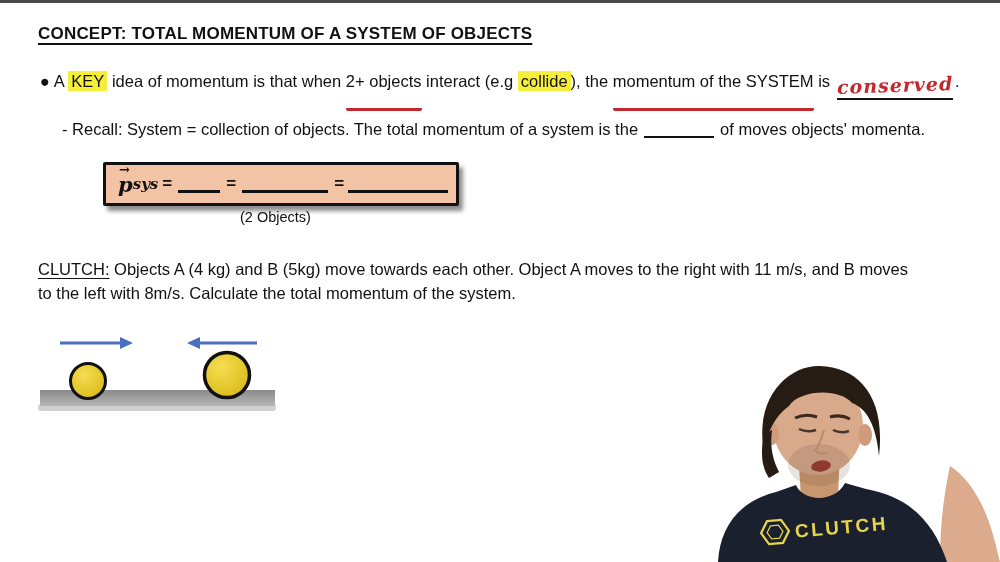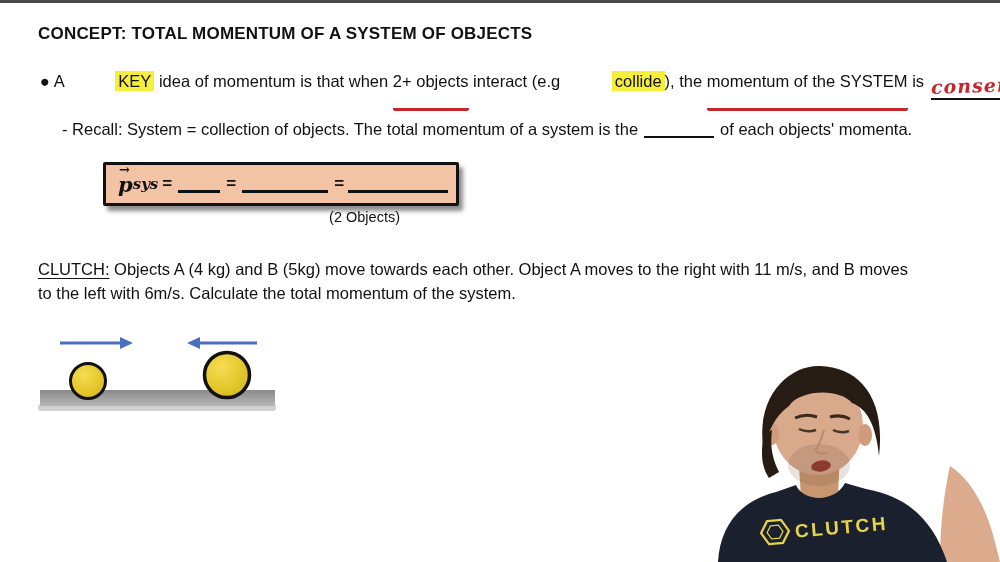--- a/index.html
+++ b/index.html
@@ -8,27 +8,27 @@
     --hair:#261c14; --logo:#e6d44a; --top-bar:#4a4a4a;
   }
   html,body{margin:0;padding:0;}
   body{
     width:1000px;height:562px;position:relative;background:#ffffff;overflow:hidden;
     font-family:"Liberation Sans","DejaVu Sans",sans-serif;color:#111;
   }
   .top-rule{position:absolute;left:0;top:0;width:1000px;height:3px;background:var(--top-bar);}
   .title{
     position:absolute;left:38px;top:24px;margin:0;font-size:17px;font-weight:bold;
-    letter-spacing:.2px;text-underline-offset:4px;
+    letter-spacing:.2px;text-decoration:underline;text-underline-offset:4px;
     text-decoration-thickness:2px;white-space:nowrap;
   }
   .line{position:absolute;font-size:16.5px;white-space:nowrap;margin:0;}
   .concept-line{left:40px;top:72px;}
   .recall-line{left:62px;top:120px;}
-  .hl{background:var(--highlight);padding:1px 3px;margin-left:47px;}
+  .hl{background:var(--highlight);padding:1px 3px;}
   .red-ul{border-bottom:3px solid var(--red);padding-bottom:18px;border-radius:2px;}
   .bold{font-weight:normal;}
   .ans-blank{
     display:inline-block;min-width:112px;height:22px;border-bottom:2.5px solid #111;
     text-align:center;vertical-align:-5px;margin:0 2px;
   }
   .handwriting{
     display:inline-block;color:var(--red);font-family:"DejaVu Serif",serif;
     font-style:italic;font-weight:bold;font-size:19px;transform:rotate(-2deg);
     letter-spacing:1px;line-height:1;
@@ -48,52 +48,52 @@
     font-weight:bold;font-size:21px;line-height:1;}
   .pvec .vec-arrow{
     position:absolute;left:1px;top:-11px;font-size:13px;font-style:normal;letter-spacing:0;
   }
   .psub{font-family:"DejaVu Serif",serif;font-style:italic;font-weight:bold;
     font-size:15px;vertical-align:-4px;margin-right:4px;}
   .fblank{display:inline-block;border-bottom:3px solid #111;height:14px;vertical-align:-2px;}
   .fb1{width:42px;margin:0 6px;}
   .fb2{width:86px;margin:0 6px;}
   .fb3{width:100px;margin-left:4px;margin-right:0;}
-  .caption{position:absolute;left:240px;top:209px;width:160px;text-align:right;
+  .caption{position:absolute;left:240px;top:209px;width:160px;text-align:left;
     font-size:14.5px;margin:0;}
   .example{position:absolute;left:38px;top:257px;font-size:16.5px;line-height:24px;margin:0;}
   .ex-label{text-decoration:underline;text-underline-offset:3px;}
   .diagram-svg{position:absolute;left:30px;top:330px;}
   .person-svg{position:absolute;left:700px;top:362px;}
 </style>
 </head>
 <body>
 
 <div class="top-rule"></div>
 
 <h1 class="title">CONCEPT: TOTAL MOMENTUM OF A SYSTEM OF OBJECTS</h1>
 
 <p class="line concept-line"><span>● </span><span>A </span><span class="hl">KEY</span><span> idea of momentum is that when </span><span class="red-ul">2+ objects</span><span> interact (e.g </span><span class="hl">collide</span><span>), the </span><span class="red-ul"><span>momentum of the </span><span class="bold">SYSTEM</span></span><span> is </span><span class="ans-blank"><span class="handwriting">conserved</span></span><span class="bold">.</span></p>
 
-<p class="line recall-line"><span>- Recall: System = collection of objects. The total momentum of a system is the</span><span class="blank w70"></span><span>of each objects' momenta.</span></p>
+<p class="line recall-line"><span>- Recall: System = collection of objects. The total momentum of a system is the</span><span class="blank w70"></span><span>of moves objects' momenta.</span></p>
 
 <div class="formula-box">
     <span class="pvec"><span class="vec-arrow">→</span><span>p</span></span>
     <span class="psub">sys</span>
     <span>=</span>
     <span class="fblank fb1"></span>
     <span>=</span>
     <span class="fblank fb2"></span>
     <span>=</span>
     <span class="fblank fb3"></span>
   </div>
 
 <p class="caption">(2 Objects)</p>
 
-<p class="example"><span class="ex-label">CLUTCH:</span><span> Objects A (4 kg) and B (5kg) move towards each other. Object A moves to the right with 11 m/s, and B moves</span><br><span>to the left with 6m/s. Calculate the total momentum of the system.</span></p>
+<p class="example"><span class="ex-label">CLUTCH:</span><span> Objects A (4 kg) and B (5kg) move towards each other. Object A moves to the right with 11 m/s, and B moves</span><br><span>to the left with 8m/s. Calculate the total momentum of the system.</span></p>
 
 <svg class="diagram-svg" width="270" height="90" viewBox="0 0 270 90">
   <defs>
     <linearGradient id="barGrad" x1="0" y1="0" x2="0" y2="1">
       <stop offset="0" stop-color="#8a8a8a"></stop>
       <stop offset="1" stop-color="#b7b7b7"></stop>
     </linearGradient>
     <radialGradient id="ballGrad" cx="38%" cy="32%" r="75%">
       <stop offset="0" stop-color="#f6dd52"></stop>
       <stop offset="1" stop-color="#d9ba18"></stop>

